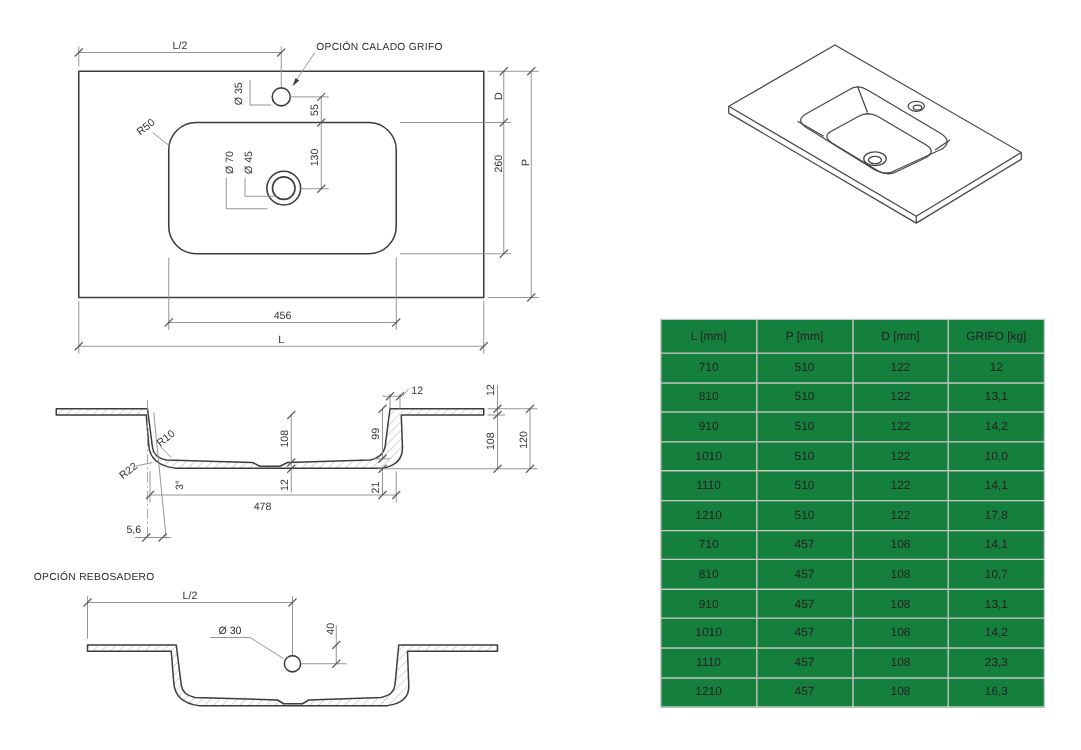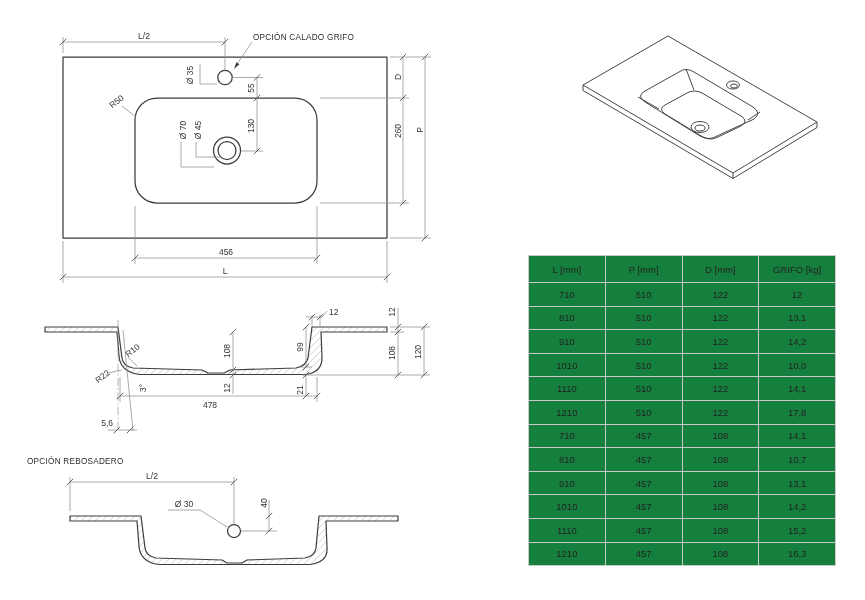--- a/index.html
+++ b/index.html
@@ -246,21 +246,21 @@
       <tr>
         <td>1010</td>
         <td>457</td>
         <td>108</td>
         <td>14,2</td>
       </tr>
       <tr>
         <td>1110</td>
         <td>457</td>
         <td>108</td>
-        <td>15,2</td>
+        <td>23,3</td>
       </tr>
       <tr>
         <td>1210</td>
         <td>457</td>
         <td>108</td>
         <td>16,3</td>
       </tr>
     </tbody>
   </table>
 </div>

